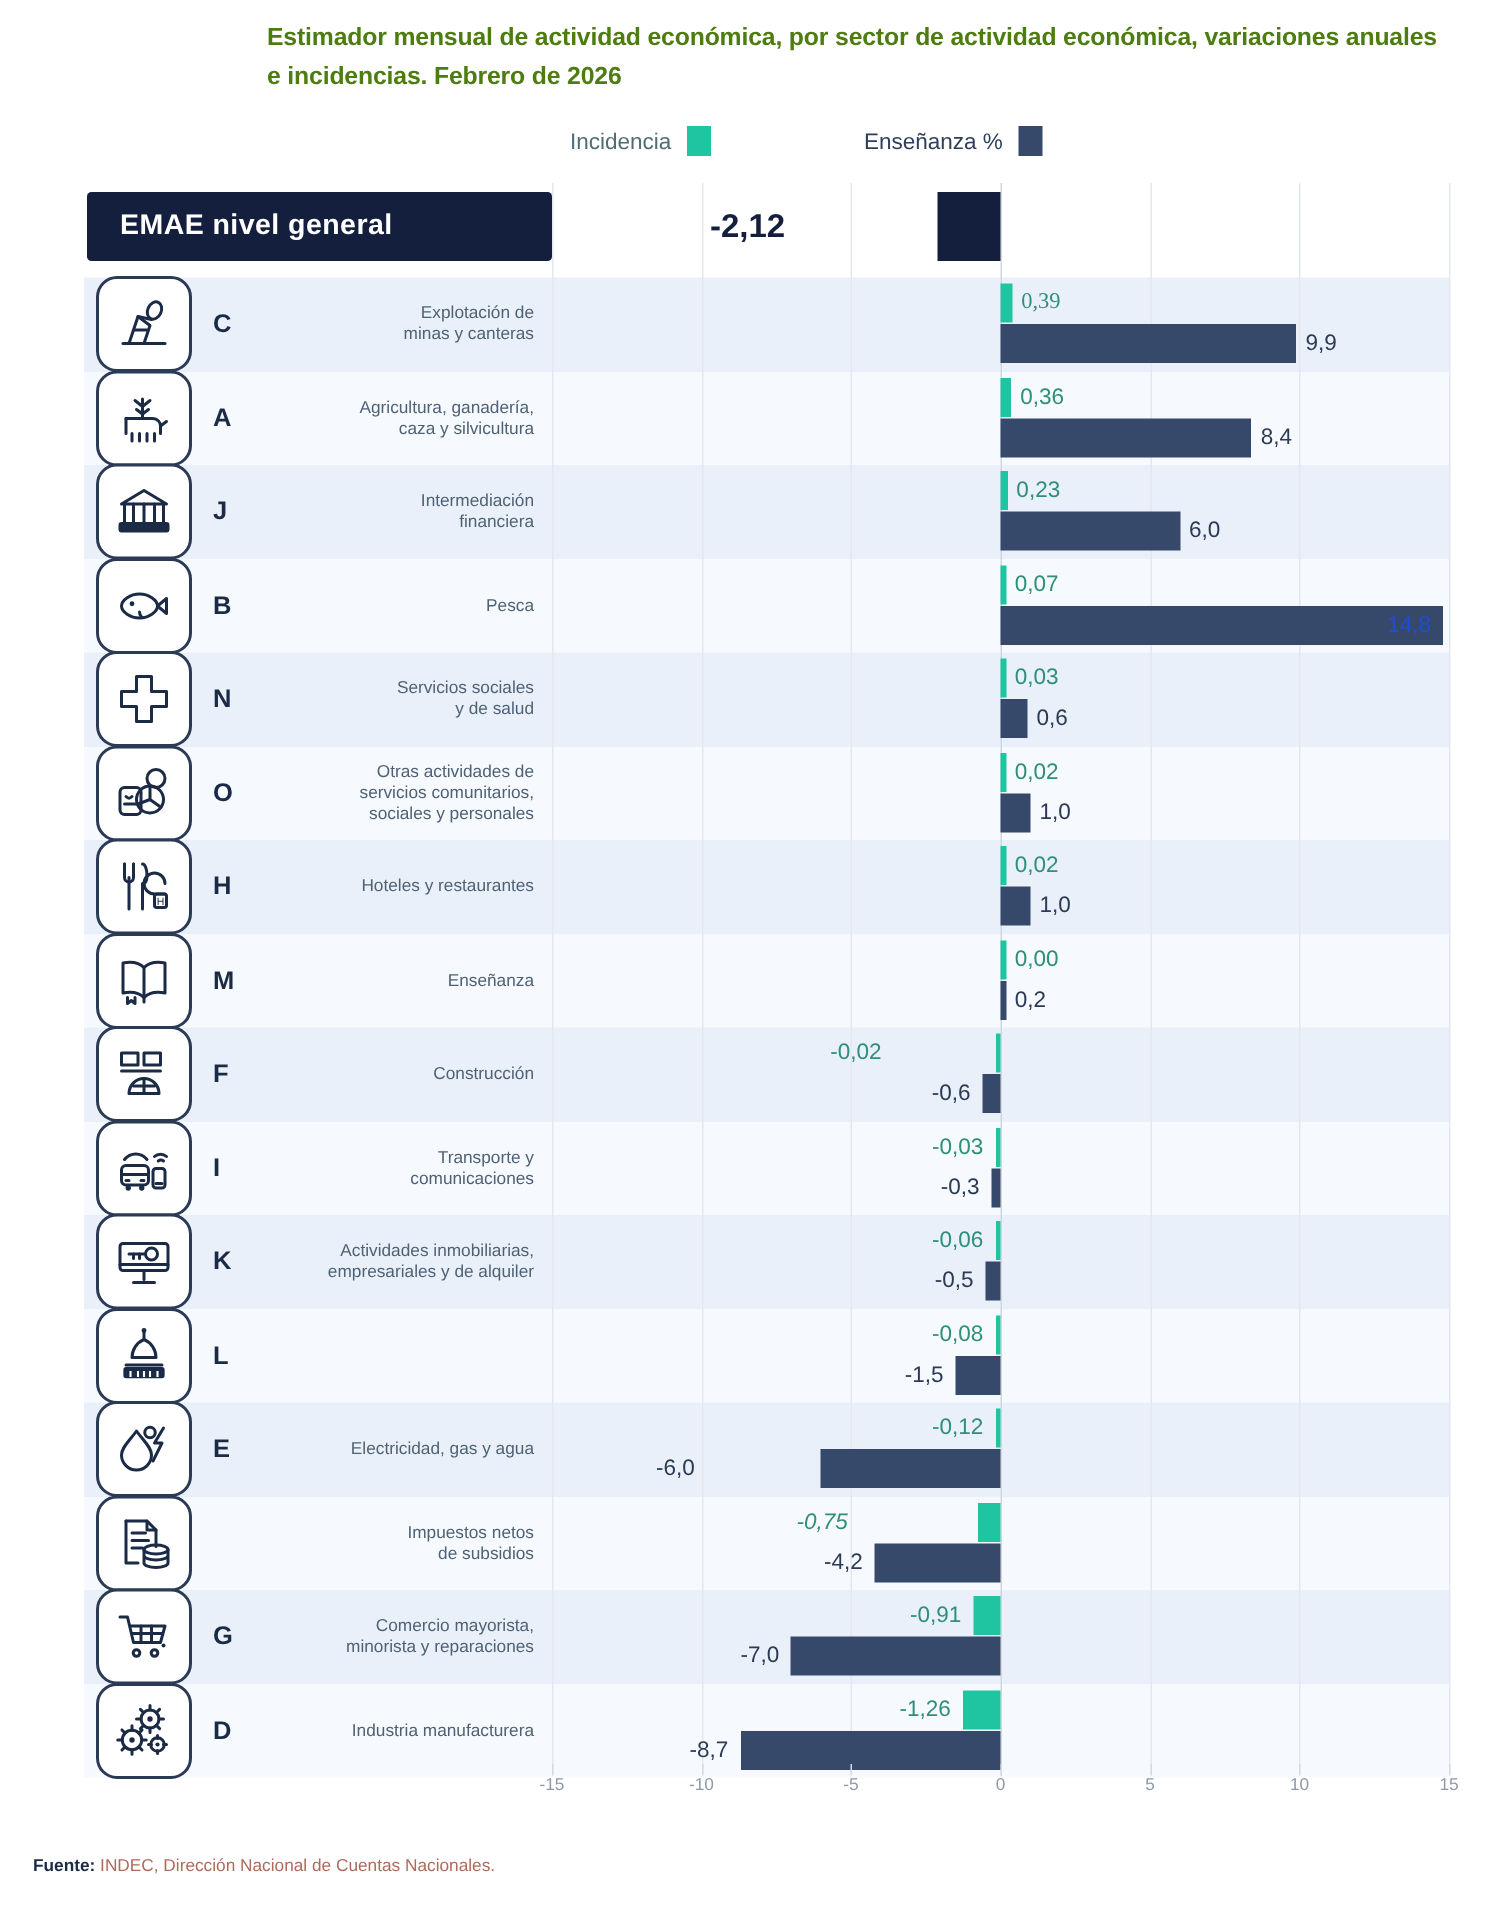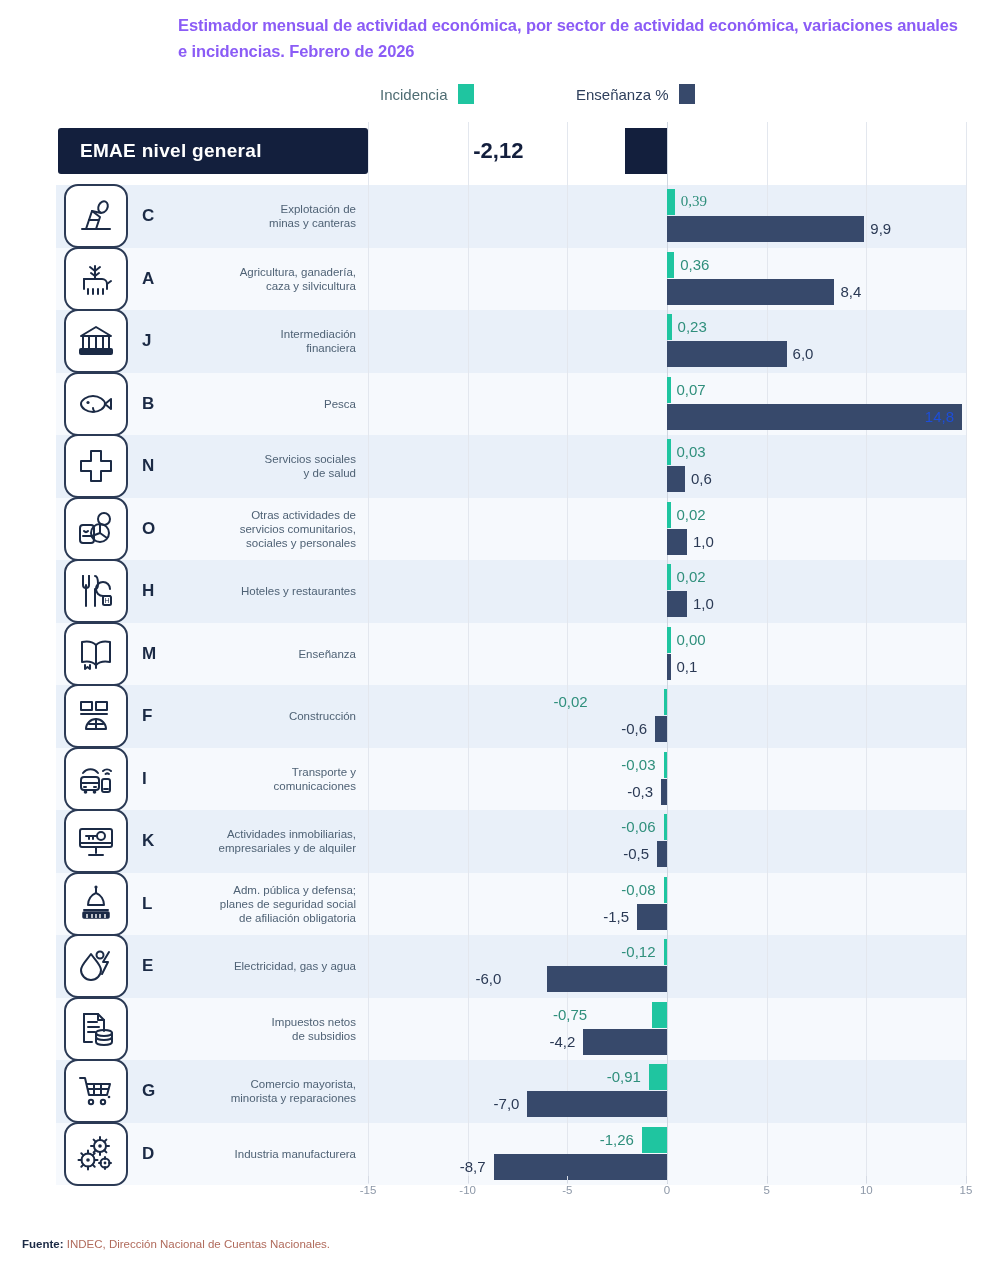--- a/index.html
+++ b/index.html
@@ -6,21 +6,21 @@
   body{
     width:1000px;height:1278px;
     background:#ffffff;
     font-family:"Liberation Sans",sans-serif;
     color:#2b3a55;
     overflow:hidden;
     position:relative;
   }
   .title{
     position:absolute;left:178px;top:12px;width:790px;
-    font-size:16.5px;font-weight:bold;line-height:26px;color:#8b5cf6;
+    font-size:16.5px;font-weight:bold;line-height:26px;color:#4d7c0f;
     letter-spacing:-0.1px;
   }
   
   .legend{position:absolute;left:380px;top:84px;width:360px;height:26px;}
   .legend .item{position:absolute;display:flex;align-items:center;gap:10px;}
   .legend .lab{font-size:15px;}
   .legend .sw{width:16px;height:20px;display:block;}
   #lg-inc{left:0px;top:0;}
   #lg-inc .lab{color:#4f6d73;}
   #lg-var{left:196px;top:0;}
@@ -265,21 +265,21 @@
           <path stroke="#1b2a45" stroke-width="2" fill="none" stroke-linecap="round" stroke-linejoin="round" d="M20 11v23"></path>
           <path stroke="#1b2a45" stroke-width="2" fill="none" stroke-linecap="round" stroke-linejoin="round" d="M9 31v4l2.5-2 2.5 2v-4"></path>
         </svg>
       </div>
       <div class="letter">M</div>
       <div class="sector">Enseñanza</div>
     </div>
     <div class="bar inc" style="left: 667px; width: 3.5px; top: 626.5px; height: 26px;"></div>
     <div class="bval inc" style="top: 631.5px; left: 676.5px;">0,00</div>
     <div class="bar var" style="left: 667px; width: 3.5px; top: 653.5px; height: 26px;"></div>
-    <div class="bval var" style="top: 658.5px; left: 676.5px;">0,1</div>
+    <div class="bval var" style="top: 658.5px; left: 676.5px;">0,2</div>
     <div class="rowpanel" style="top: 685px; height: 62.5px;">
       <div class="iconbox">
         <svg width="40" height="40" viewBox="0 0 40 40">
           <rect stroke="#1b2a45" stroke-width="2" fill="none" stroke-linecap="round" stroke-linejoin="round" x="5" y="6" width="11" height="8"></rect>
           <rect stroke="#1b2a45" stroke-width="2" fill="none" stroke-linecap="round" stroke-linejoin="round" x="20" y="6" width="11" height="8"></rect>
           <path stroke="#1b2a45" stroke-width="2" fill="none" stroke-linecap="round" stroke-linejoin="round" d="M5 18h26"></path>
           <path stroke="#1b2a45" stroke-width="2" fill="none" stroke-linecap="round" stroke-linejoin="round" d="M10 33a10 10 0 0 1 20 0z"></path>
           <path stroke="#1b2a45" stroke-width="2" fill="none" stroke-linecap="round" stroke-linejoin="round" d="M20 23v10"></path>
           <path stroke="#1b2a45" stroke-width="2" fill="none" stroke-linecap="round" stroke-linejoin="round" d="M13 28h14"></path>
         </svg>
@@ -336,57 +336,56 @@
         <svg width="40" height="40" viewBox="0 0 40 40">
           <path stroke="#1b2a45" stroke-width="2" fill="none" stroke-linecap="round" stroke-linejoin="round" d="M20 4v5"></path>
           <circle cx="20" cy="3" r="1.6" fill="#1b2a45"></circle>
           <path stroke="#1b2a45" stroke-width="2" fill="none" stroke-linecap="round" stroke-linejoin="round" d="M20 9c-5 2-8 7-8 12h16c0-5-3-10-8-12z"></path>
           <path stroke="#1b2a45" stroke-width="2" fill="none" stroke-linecap="round" stroke-linejoin="round" d="M8 26h24"></path>
           <rect x="7" y="28" width="26" height="6" rx="1" fill="#1b2a45" stroke="#1b2a45" stroke-width="1.5"></rect>
           <path d="M11 30v4M16 30v4M20 30v4M24 30v4M29 30v4" stroke="#fff" stroke-width="1.4"></path>
         </svg>
       </div>
       <div class="letter">L</div>
-      <div class="sector">Adm. pública y defensa;<br>planes de seguridad social<br>de afiliación obligatoria</div>
     </div>
     <div class="bar inc" style="left: 663.5px; width: 3.5px; top: 876.5px; height: 26px;"></div>
     <div class="bval inc" style="top: 881.5px; left: 553.5px; width: 102px; text-align: right;">-0,08</div>
     <div class="bar var" style="left: 637.1px; width: 29.9px; top: 903.5px; height: 26px;"></div>
     <div class="bval var" style="top: 908.5px; left: 527.1px; width: 102px; text-align: right;">-1,5</div>
     <div class="rowpanel" style="top: 935px; height: 62.5px;">
       <div class="iconbox">
         <svg width="40" height="40" viewBox="0 0 40 40">
           <path stroke="#1b2a45" stroke-width="2" fill="none" stroke-linecap="round" stroke-linejoin="round" d="M15 8C10 15 5 19 5 24a10 10 0 0 0 20 0c0-5-5-9-10-16z"></path>
           <circle stroke="#1b2a45" stroke-width="2" fill="none" stroke-linecap="round" stroke-linejoin="round" cx="24" cy="9" r="3.5"></circle>
           <path stroke="#1b2a45" stroke-width="2" fill="none" stroke-linecap="round" stroke-linejoin="round" d="M33 6l-6 10h5l-6 12"></path>
         </svg>
       </div>
       <div class="letter">E</div>
       <div class="sector">Electricidad, gas y agua</div>
     </div>
     <div class="bar inc" style="left: 663.5px; width: 3.5px; top: 939px; height: 26px;"></div>
     <div class="bval inc" style="top: 944px; left: 553.5px; width: 102px; text-align: right;">-0,12</div>
     <div class="bar var" style="left: 547.4px; width: 119.6px; top: 966px; height: 26px;"></div>
-    <div class="bval var" style="top: 971px; left: 437.4px; width: 102px; text-align: center;">-6,0</div>
+    <div class="bval var" style="top: 971px; left: 437.4px; width: 102px; text-align: left;">-6,0</div>
     <div class="rowpanel" style="top: 997.5px; height: 62.5px;">
       <div class="iconbox">
         <svg width="40" height="40" viewBox="0 0 40 40">
           <path stroke="#1b2a45" stroke-width="2" fill="none" stroke-linecap="round" stroke-linejoin="round" d="M8 5h14l6 6v11"></path>
           <path stroke="#1b2a45" stroke-width="2" fill="none" stroke-linecap="round" stroke-linejoin="round" d="M8 5v28h8"></path>
           <path stroke="#1b2a45" stroke-width="2" fill="none" stroke-linecap="round" stroke-linejoin="round" d="M22 5v6h6"></path>
           <path stroke="#1b2a45" stroke-width="2" fill="none" stroke-linecap="round" stroke-linejoin="round" d="M12 13h9M12 18h11M12 23h7"></path>
           <ellipse stroke="#1b2a45" stroke-width="2" fill="none" stroke-linecap="round" stroke-linejoin="round" cx="28" cy="24" rx="8" ry="3"></ellipse>
           <path stroke="#1b2a45" stroke-width="2" fill="none" stroke-linecap="round" stroke-linejoin="round" d="M20 24v4c0 1.7 3.6 3 8 3s8-1.3 8-3v-4"></path>
           <path stroke="#1b2a45" stroke-width="2" fill="none" stroke-linecap="round" stroke-linejoin="round" d="M20 29v4c0 1.7 3.6 3 8 3s8-1.3 8-3v-4"></path>
         </svg>
       </div>
       <div class="sector">Impuestos netos<br>de subsidios</div>
     </div>
     <div class="bar inc" style="left: 652.05px; width: 14.95px; top: 1001.5px; height: 26px;"></div>
-    <div class="bval inc" style="top: 1006.5px; left: 519px; width: 102px; text-align: center;">-0,75</div>
+    <div class="bval inc" style="top: 1006.5px; left: 531px; width: 102px; text-align: left; font-style: italic;">-0,75</div>
     <div class="bar var" style="left: 583.28px; width: 83.72px; top: 1028.5px; height: 26px;"></div>
     <div class="bval var" style="top: 1033.5px; left: 473.28px; width: 102px; text-align: right;">-4,2</div>
     <div class="rowpanel" style="top: 1060px; height: 62.5px;">
       <div class="iconbox">
         <svg width="40" height="40" viewBox="0 0 40 40">
           <path stroke="#1b2a45" stroke-width="2" fill="none" stroke-linecap="round" stroke-linejoin="round" d="M4 7h5l4 17h17"></path>
           <path stroke="#1b2a45" stroke-width="2" fill="none" stroke-linecap="round" stroke-linejoin="round" d="M11 13h23l-3 11"></path>
           <path stroke="#1b2a45" stroke-width="2" fill="none" stroke-linecap="round" stroke-linejoin="round" d="M18 13v11M25 13v11"></path>
           <path stroke="#1b2a45" stroke-width="2" fill="none" stroke-linecap="round" stroke-linejoin="round" d="M12 18h20"></path>
           <circle cx="15" cy="31" r="2.2" fill="none" stroke="#1b2a45" stroke-width="2"></circle>

